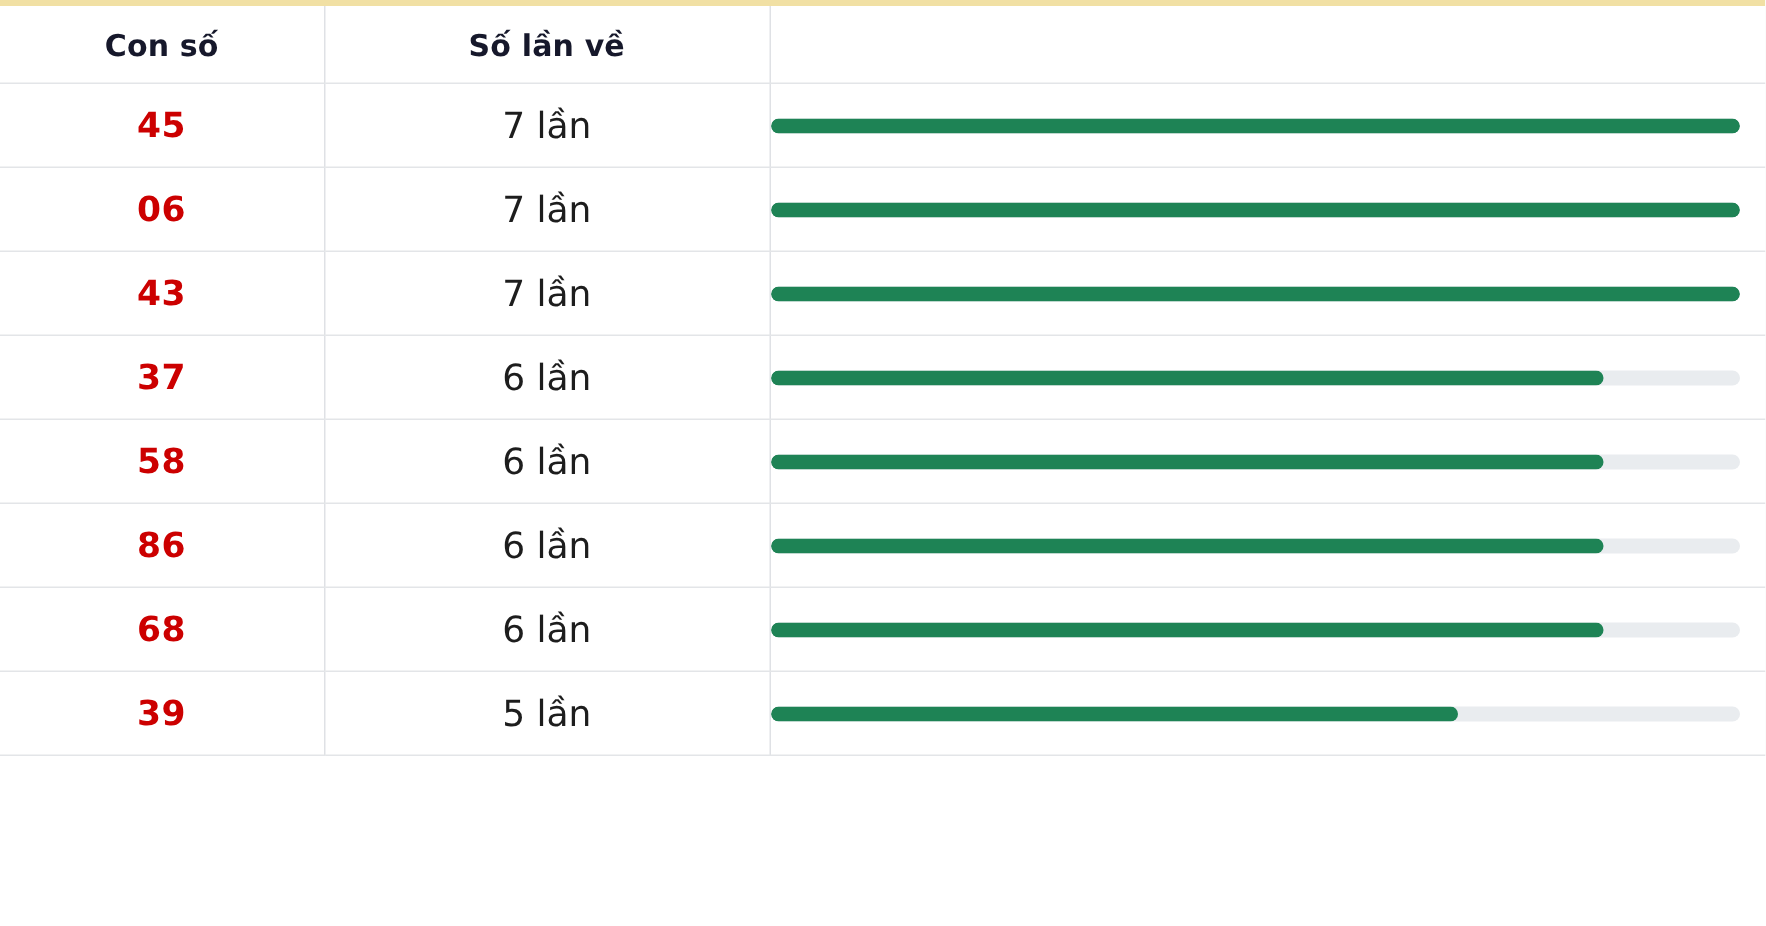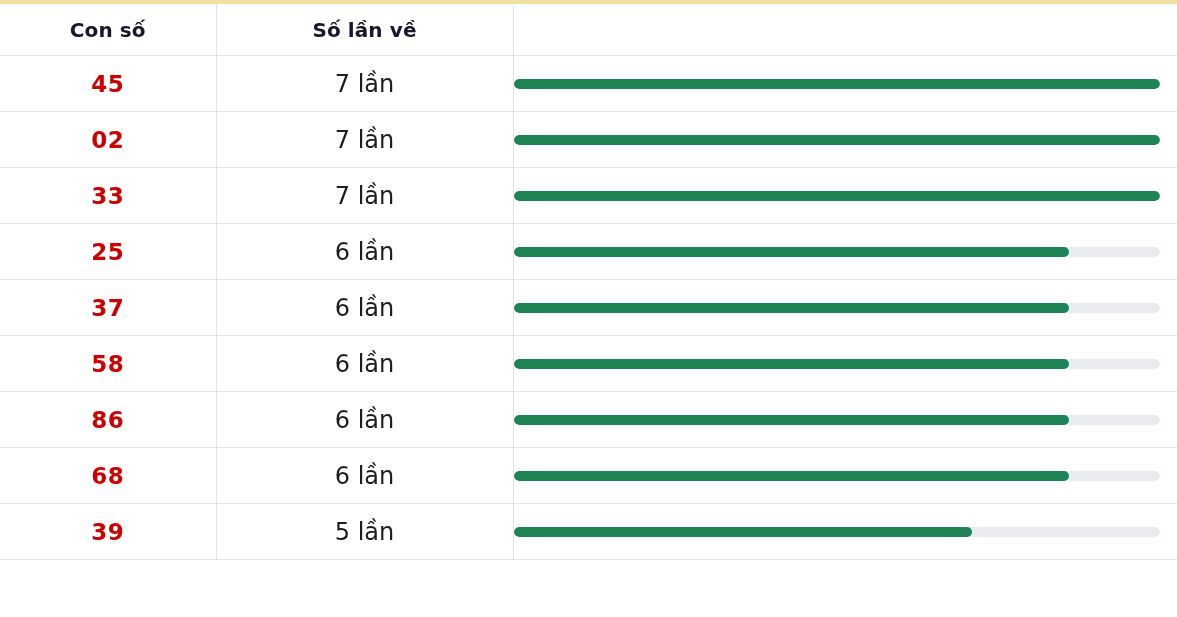--- a/index.html
+++ b/index.html
@@ -120,43 +120,34 @@
         <tr>
           <td class="num-cell">45</td>
           <td class="count-cell">7 lần</td>
           <td class="bar-cell">
             <div class="bar-track" style="background: rgb(233, 236, 239);">
               <div class="bar-fill" style="width: 100%; background: rgb(30, 131, 85);"></div>
             </div>
           </td>
         </tr>
         <tr>
-          <td class="num-cell">02</td>
+          <td class="num-cell">06</td>
           <td class="count-cell">7 lần</td>
           <td class="bar-cell">
             <div class="bar-track" style="background: rgb(233, 236, 239);">
               <div class="bar-fill" style="width: 100%; background: rgb(30, 131, 85);"></div>
             </div>
           </td>
         </tr>
         <tr>
-          <td class="num-cell">33</td>
+          <td class="num-cell">43</td>
           <td class="count-cell">7 lần</td>
           <td class="bar-cell">
             <div class="bar-track" style="background: rgb(233, 236, 239);">
               <div class="bar-fill" style="width: 100%; background: rgb(30, 131, 85);"></div>
-            </div>
-          </td>
-        </tr>
-        <tr>
-          <td class="num-cell">25</td>
-          <td class="count-cell">6 lần</td>
-          <td class="bar-cell">
-            <div class="bar-track" style="background: rgb(233, 236, 239);">
-              <div class="bar-fill" style="width: 86%; background: rgb(30, 131, 85);"></div>
             </div>
           </td>
         </tr>
         <tr>
           <td class="num-cell">37</td>
           <td class="count-cell">6 lần</td>
           <td class="bar-cell">
             <div class="bar-track" style="background: rgb(233, 236, 239);">
               <div class="bar-fill" style="width: 86%; background: rgb(30, 131, 85);"></div>
             </div>

